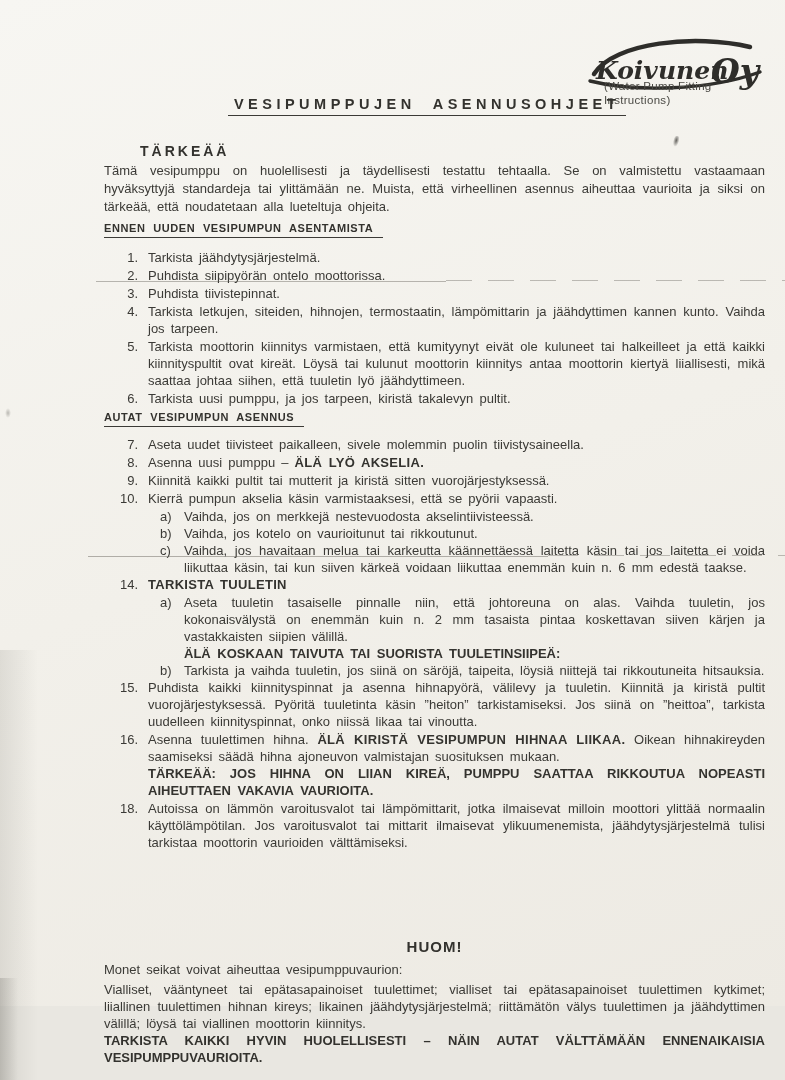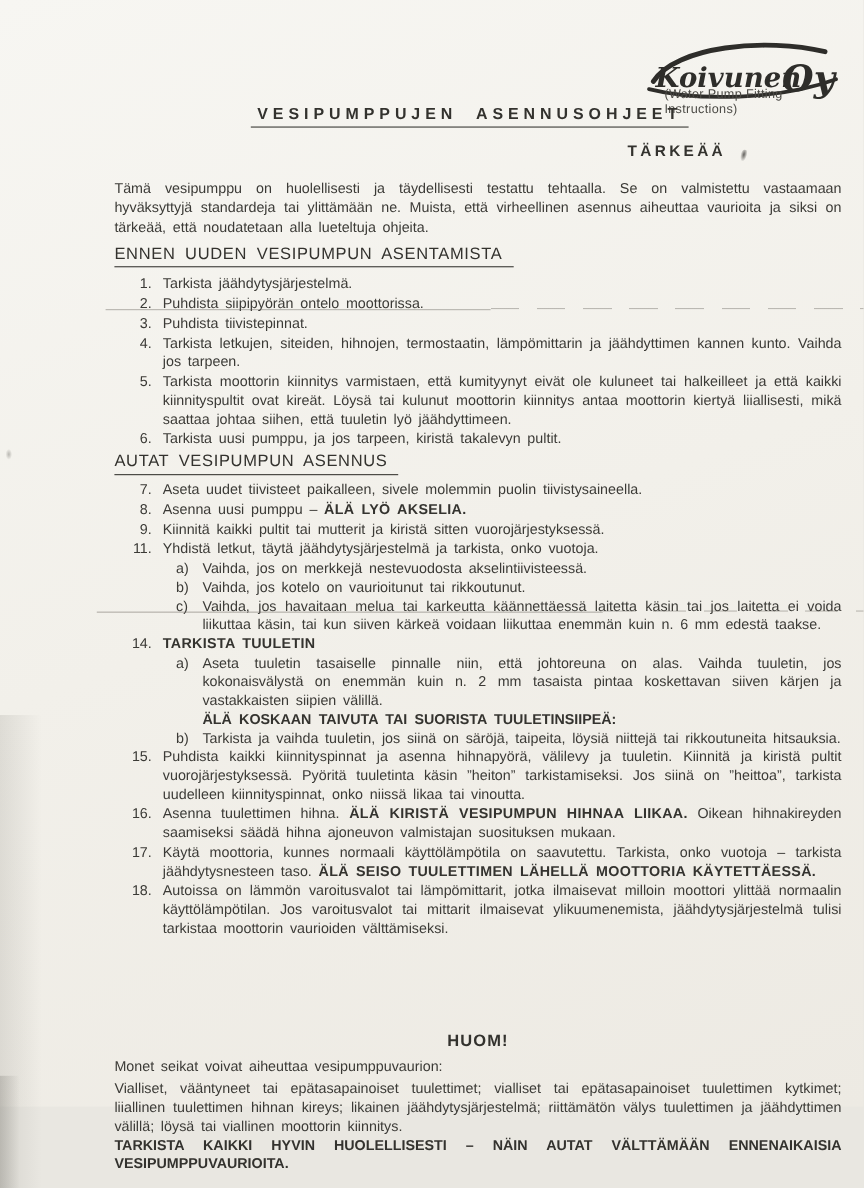--- a/index.html
+++ b/index.html
@@ -20,29 +20,29 @@
   .doc-title{
     left:167px;top:96px;width:520px;text-align:center;
     font-size:14.5px;font-weight:bold;letter-spacing:4.5px;word-spacing:9px;color:#33322e;
   }
   .doc-title span{border-bottom:1.6px solid #3b3a36;padding:0 6px 3px 6px;}
   .subtitle-en{
     left:604px;top:79px;width:160px;
     font-size:11.5px;line-height:14px;color:#4b4a45;letter-spacing:.3px;
   }
   .important-h{
-    left:140px;top:129px;width:520px;text-align:right;
+    left:140px;top:143px;width:520px;text-align:left;
     font-size:14px;font-weight:bold;letter-spacing:3px;color:#33322e;
   }
 
   
   .blk{left:104px;width:661px;font-size:13px;}
   .intro{top:162px;line-height:18px;text-align:justify;word-spacing:2.5px;}
   .sec-h{
-    font-size:15px;font-weight:normal;letter-spacing:.6px;word-spacing:4px;color:#33322e;
+    font-size:11px;font-weight:bold;letter-spacing:.6px;word-spacing:4px;color:#33322e;
   }
   .sec-h span{border-bottom:1.7px solid #3b3a36;padding:0 10px 2.5px 0;}
   .h1{top:222px;}
   .h2{top:411px;}
   .list{line-height:17px;word-spacing:2.5px;}
   .list1{top:249px;}
   .list2{top:436px;}
   .row{display:flex;margin-bottom:1px;}
   .num{flex:0 0 34px;text-align:right;padding-right:10px;white-space:nowrap;}
   .txt{flex:1;text-align:justify;}
@@ -146,25 +146,25 @@
     <div class="row">
       <span class="num">8.</span>
       <span class="txt"><span>Asenna uusi pumppu – </span><b>ÄLÄ LYÖ AKSELIA.</b></span>
     </div>
 
     <div class="row">
       <span class="num">9.</span>
       <span class="txt"><span>Kiinnitä kaikki pultit tai mutterit ja kiristä sitten vuorojärjestyksessä.</span></span>
     </div>
 
-
-    <div class="row">
-      <span class="num">11.</span>
-      <span class="txt"><span>Yhdistä letkut, täytä jäähdytysjärjestelmä ja tarkista, onko vuotoja.</span></span>
-    </div>
+    <div class="row">
+      <span class="num">10.</span>
+      <span class="txt"><span>Kierrä pumpun akselia käsin varmistaaksesi, että se pyörii vapaasti.</span></span>
+    </div>
+
 
 
     <div class="subrow">
       <span class="sl">a)</span>
       <span class="stxt">Vaihda, jos on merkkejä nestevuodosta akselintiivisteessä.</span>
     </div>
     <div class="subrow">
       <span class="sl">b)</span>
       <span class="stxt">Vaihda, jos kotelo on vaurioitunut tai rikkoutunut.</span>
     </div>
@@ -189,27 +189,24 @@
 
     <div class="row">
       <span class="num">15.</span>
       <span class="txt"><span>Puhdista kaikki kiinnityspinnat ja asenna hihnapyörä, välilevy ja tuuletin. Kiinnitä ja kiristä pultit vuorojärjestyksessä. Pyöritä tuuletinta käsin ”heiton” tarkistamiseksi. Jos siinä on ”heittoa”, tarkista uudelleen kiinnityspinnat, onko niissä likaa tai vinoutta.</span></span>
     </div>
 
     <div class="row">
       <span class="num">16.</span>
       <span class="txt">
         <span>Asenna tuulettimen hihna. </span><b>ÄLÄ KIRISTÄ VESIPUMPUN HIHNAA LIIKAA.</b><span> Oikean hihnakireyden saamiseksi säädä hihna ajoneuvon valmistajan suosituksen mukaan.</span>
+        <div class="impblock">TÄRKEÄÄ: JOS HIHNA ON LIIAN KIREÄ, PUMPPU SAATTAA RIKKOUTUA NOPEASTI AIHEUTTAEN VAKAVIA VAURIOITA.</div>
       </span>
     </div>
 
-    <div class="row">
-      <span class="num">17.</span>
-      <span class="txt"><span>Käytä moottoria, kunnes normaali käyttölämpötila on saavutettu. Tarkista, onko vuotoja – tarkista jäähdytysnesteen taso. </span><b>ÄLÄ SEISO TUULETTIMEN LÄHELLÄ MOOTTORIA KÄYTETTÄESSÄ.</b></span>
-    </div>
 
     <div class="row">
       <span class="num">18.</span>
       <span class="txt"><span>Autoissa on lämmön varoitusvalot tai lämpömittarit, jotka ilmaisevat milloin moottori ylittää normaalin käyttölämpötilan. Jos varoitusvalot tai mittarit ilmaisevat ylikuumenemista, jäähdytysjärjestelmä tulisi tarkistaa moottorin vaurioiden välttämiseksi.</span></span>
     </div>
   </div>
 
   <div class="abs blk note">
     <div class="note-h">HUOM!</div>
     <div class="note-lead">Monet seikat voivat aiheuttaa vesipumppuvaurion:</div>

